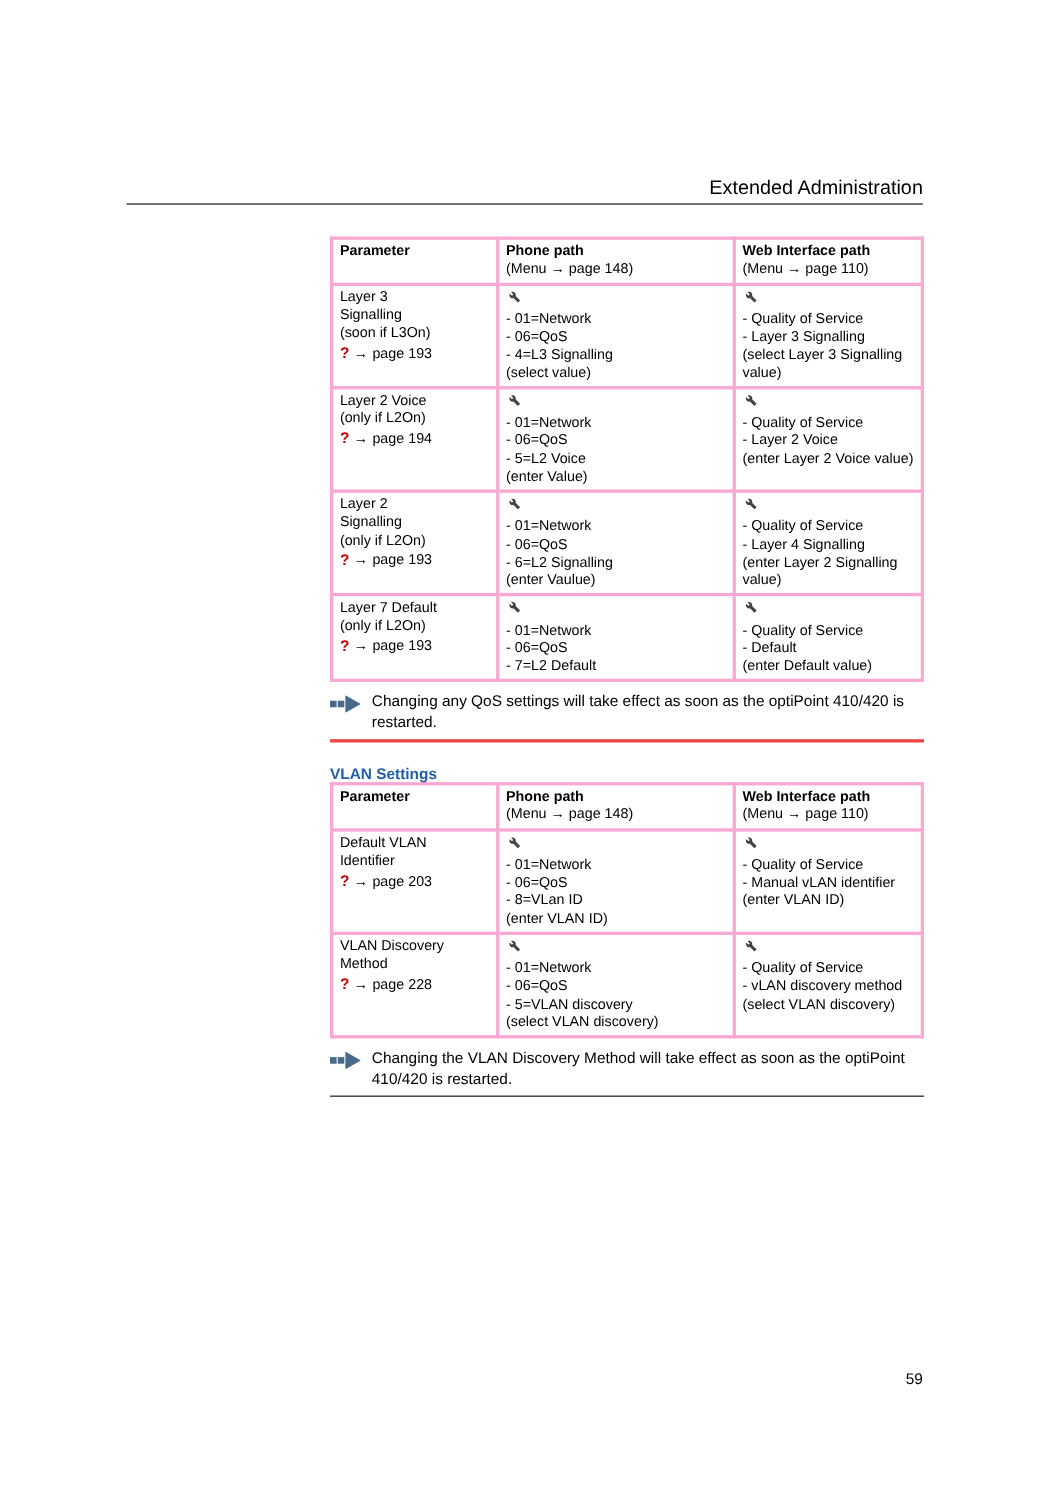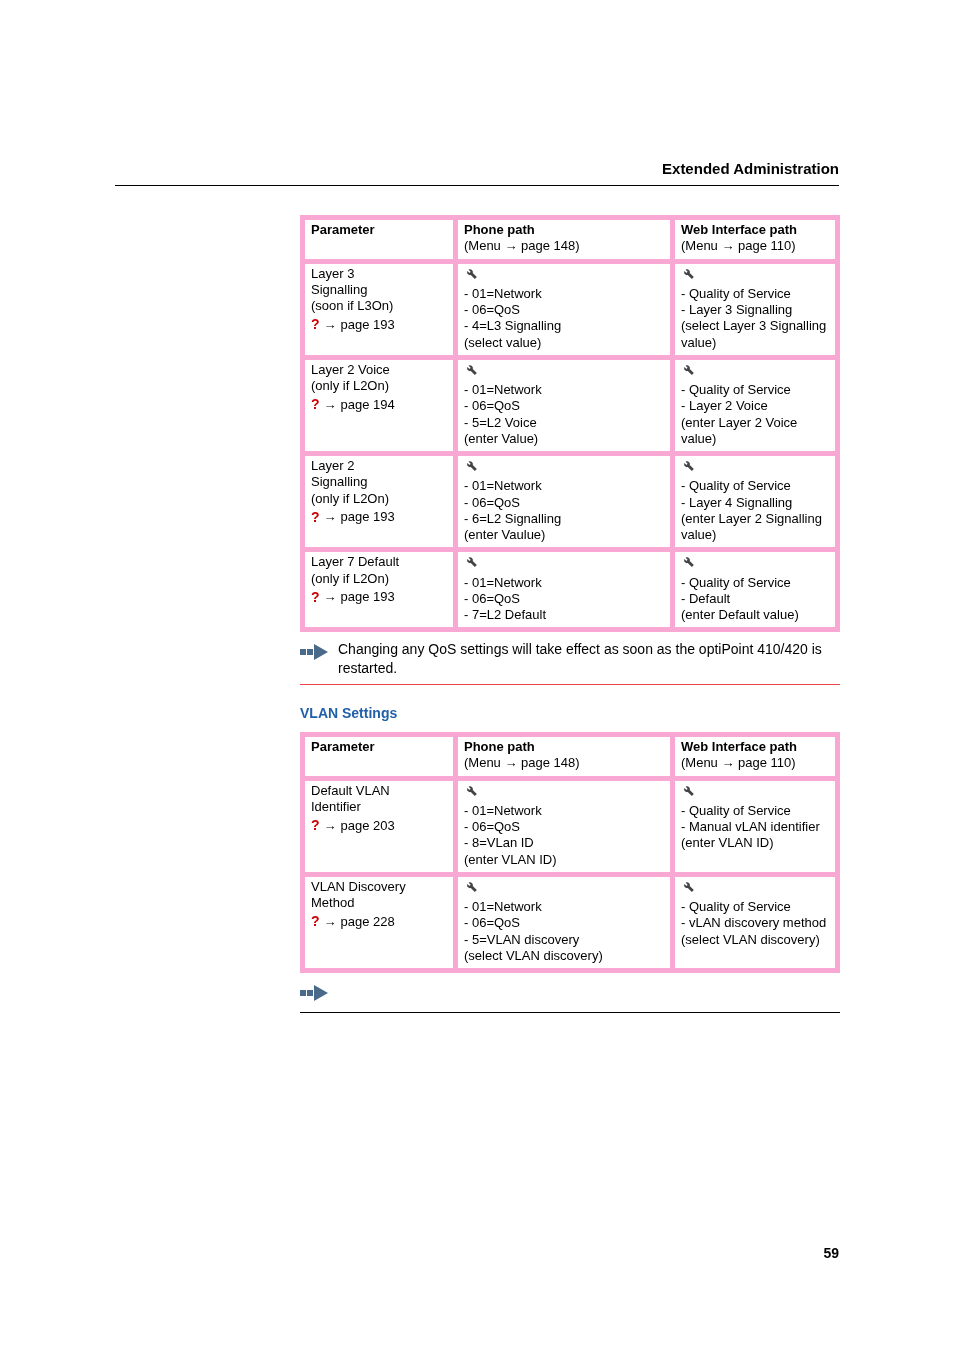--- a/index.html
+++ b/index.html
@@ -1,34 +1,34 @@
 <!DOCTYPE html>
 <html><head>
 <meta charset="utf-8">
 <style>
   html,body{margin:0;padding:0;background:#fff;font-family:Arial,Helvetica,sans-serif;color:#000}
   .page{width:954px;height:1351px;position:relative;box-sizing:border-box;padding:160px 115px 0 0}
-  .hdr{position:absolute;top:160px;right:115px;font-weight:bold;font-size:15px}
+  .hdr{position:absolute;top:160px;right:115px;font-weight:normal;font-size:18px}
   .hr{position:absolute;top:185px;left:115px;right:115px;border-top:1.5px solid #000}
   .content{margin-left:300px;margin-top:55px;width:540px}
   table{border-collapse:collapse;width:100%;font-size:13px;line-height:1.25}
-  td{border:5px solid #f9a8d4;vertical-align:top;padding:2px 6px 4px 6px}
+  td{border:3px solid #f9a8d4;vertical-align:top;padding:2px 6px 4px 6px}
   .col1{width:136px}
   .col2{width:200px}
   .thb{font-weight:bold}
   .pname{font-weight:normal}
   .cond{font-weight:normal;font-size:13px}
   .refrow{display:flex;align-items:center;gap:4px;margin-top:2px}
   .qmark{color:#c00;font-weight:bold;font-size:14px}
   .arrow{font-weight:bold}
-  .note{display:flex;align-items:flex-start;gap:10px;margin:8px 0 14px 0;border-bottom:1px solid #ef4444;padding-bottom:6px;font-size:14px;line-height:1.35}
+  .note{display:flex;align-items:flex-start;gap:10px;margin:8px 0 14px 0;border-bottom:3px solid #ef4444;padding-bottom:6px;font-size:14px;line-height:1.35}
   .note:last-of-type{border-bottom:1px solid #000}
   .note-icon{flex:0 0 auto;margin-top:4px}
-  .section-h{color:#2060a8;font-weight:bold;font-size:14px;margin:20px 0 11px 0}
-  .pnum{position:absolute;bottom:90px;right:115px;font-weight:bold;font-size:14px}
+  .section-h{color:#2060a8;font-weight:bold;font-size:14px;margin:20px 0 0 0}
+  .pnum{position:absolute;bottom:90px;right:115px;font-weight:normal;font-size:14px}
   .wrench{display:inline-block;margin-bottom:2px}
 </style>
 </head>
 <body>
 <div class="page">
   <div class="hdr">Extended Administration</div>
   <div class="hr"></div>
 
   <div class="content">
 
@@ -253,18 +253,19 @@
       </table>
 
     <div class="note">
       <span class="note-icon">
         <svg width="28" height="16" viewBox="0 0 28 16">
             <rect x="0" y="5" width="6" height="6" fill="#4a6a8a"></rect>
             <rect x="7" y="5" width="6" height="6" fill="#4a6a8a"></rect>
             <polygon points="14,0 28,8 14,16" fill="#4a6a8a"></polygon>
           </svg>
       </span>
+      <span>Changing the VLAN Discovery Method will take effect as soon as the optiPoint 410/420 is restarted.</span>
     </div>
 
   </div>
 
   <div class="pnum">59</div>
 </div>
 
 </body></html>

